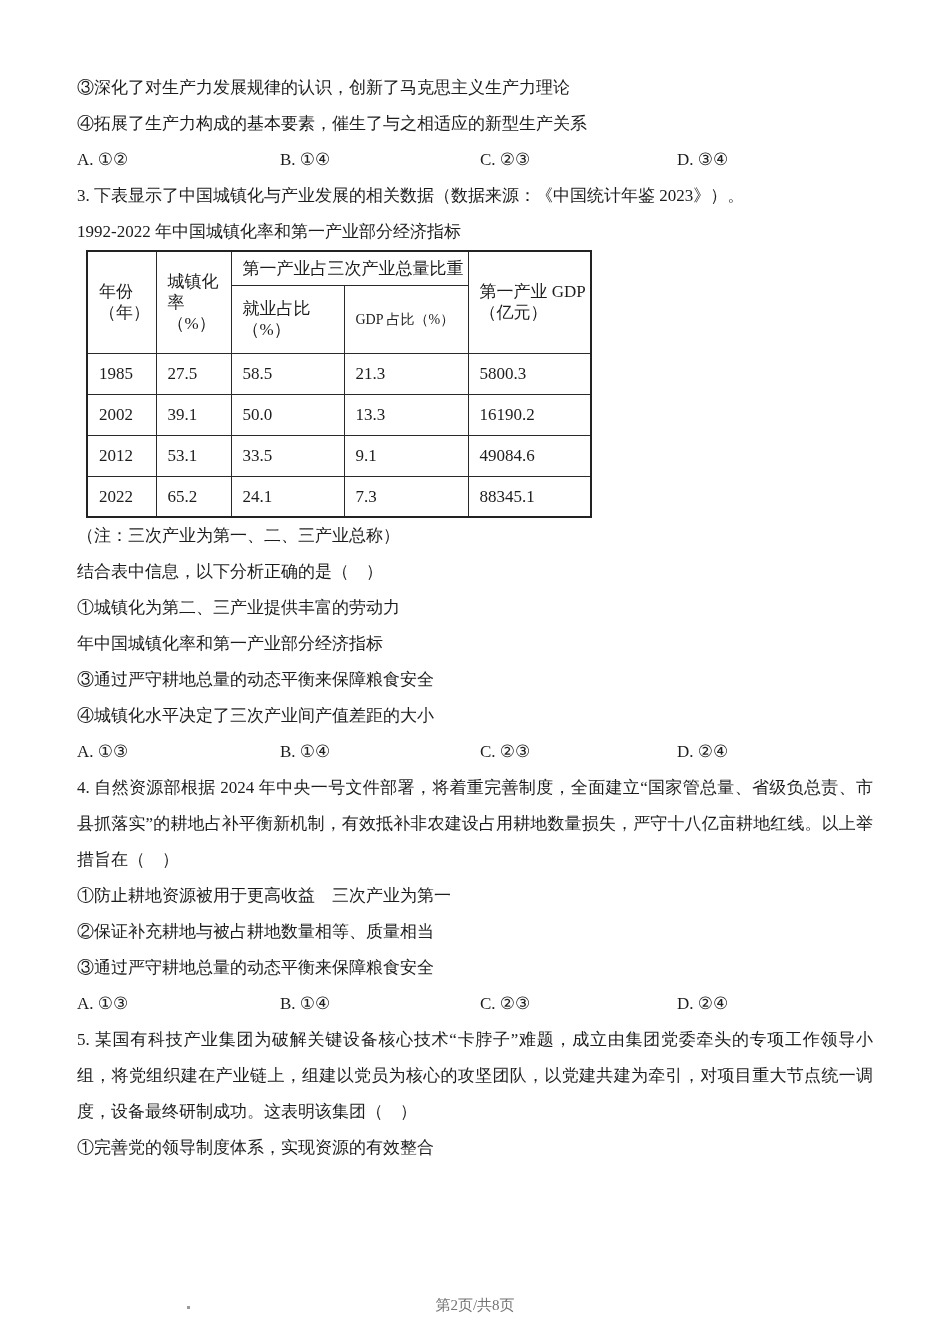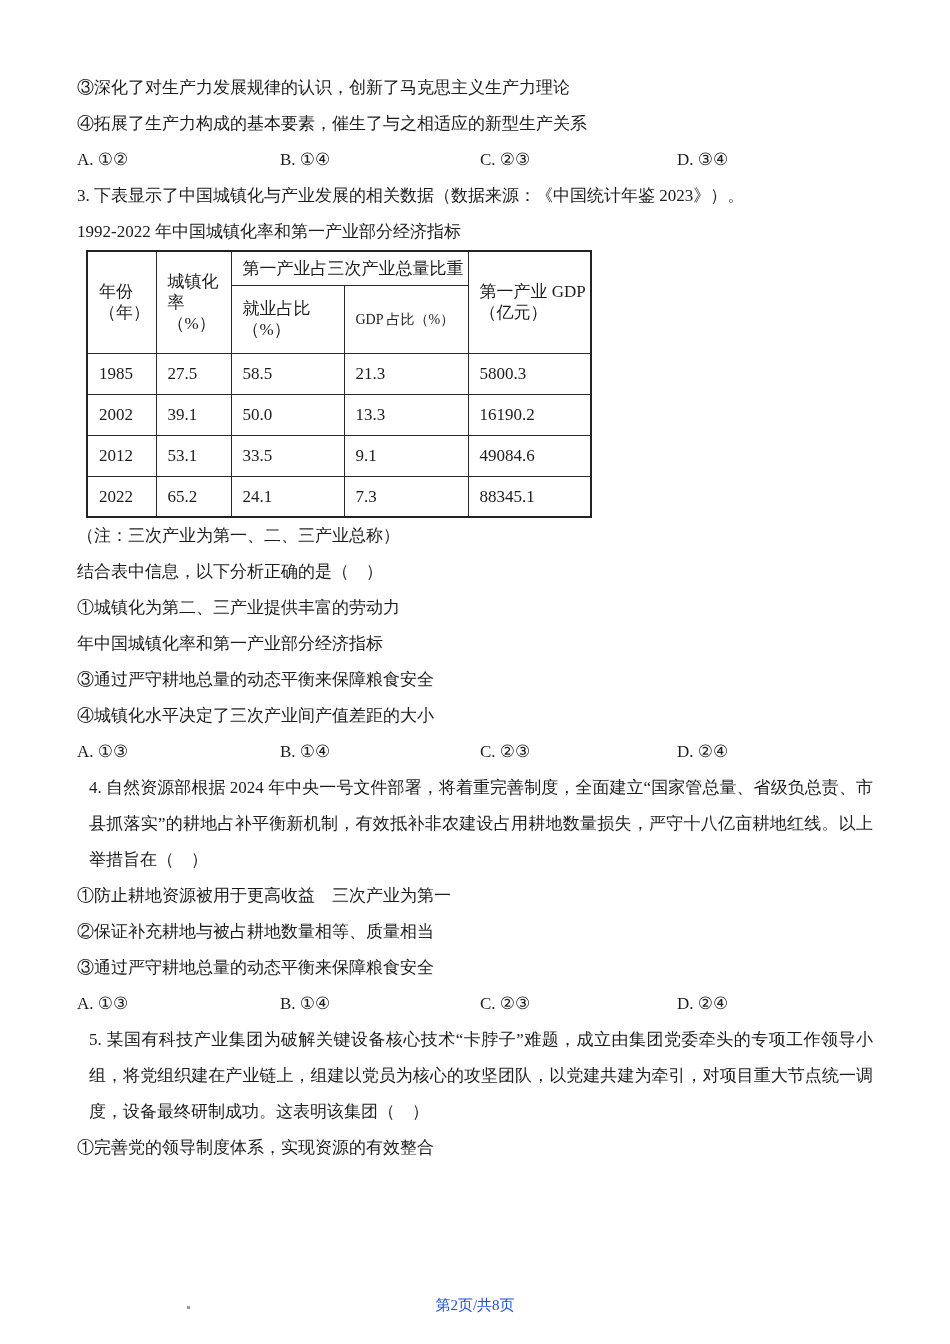--- a/index.html
+++ b/index.html
@@ -11,21 +11,21 @@
     color: #1c1c1c;
     overflow: hidden;
   }
   .content {
     position: absolute;
     left: 77px; top: 70px; width: 796px;
     font-size: 17px;
     line-height: 36px;
   }
   .line { min-height: 36px; }
-  .para { text-align: justify; margin-left: 12px; }
+  .para { text-align: justify; }
   .choices {
     display: grid;
     grid-template-columns: 203px 200px 197px 1fr;
     line-height: 36px;
   }
   table.data-table {
     border-collapse: collapse;
     table-layout: fixed;
     width: 504px;
     margin: 0 0 0 9px;
@@ -43,21 +43,21 @@
   th.multi { white-space: pre-line; }
   th.tight { white-space: nowrap; padding-left: 8px; font-size: 14px; }
   tr.hrow1 { height: 34px; }
   tr.hrow2 { height: 68px; }
   tr.drow  { height: 41px; }
   .footer {
     position: absolute;
     left: 0; right: 0; top: 1295px;
     text-align: center;
     font-size: 15px;
-    color: #1d4ed8;
+    color: #737373;
     line-height: 20px;
   }
   .speck {
     position: absolute;
     left: 187px; top: 1306px;
     width: 3px; height: 3px;
     background: #9a9a9a;
   }
 </style>
 </head>

